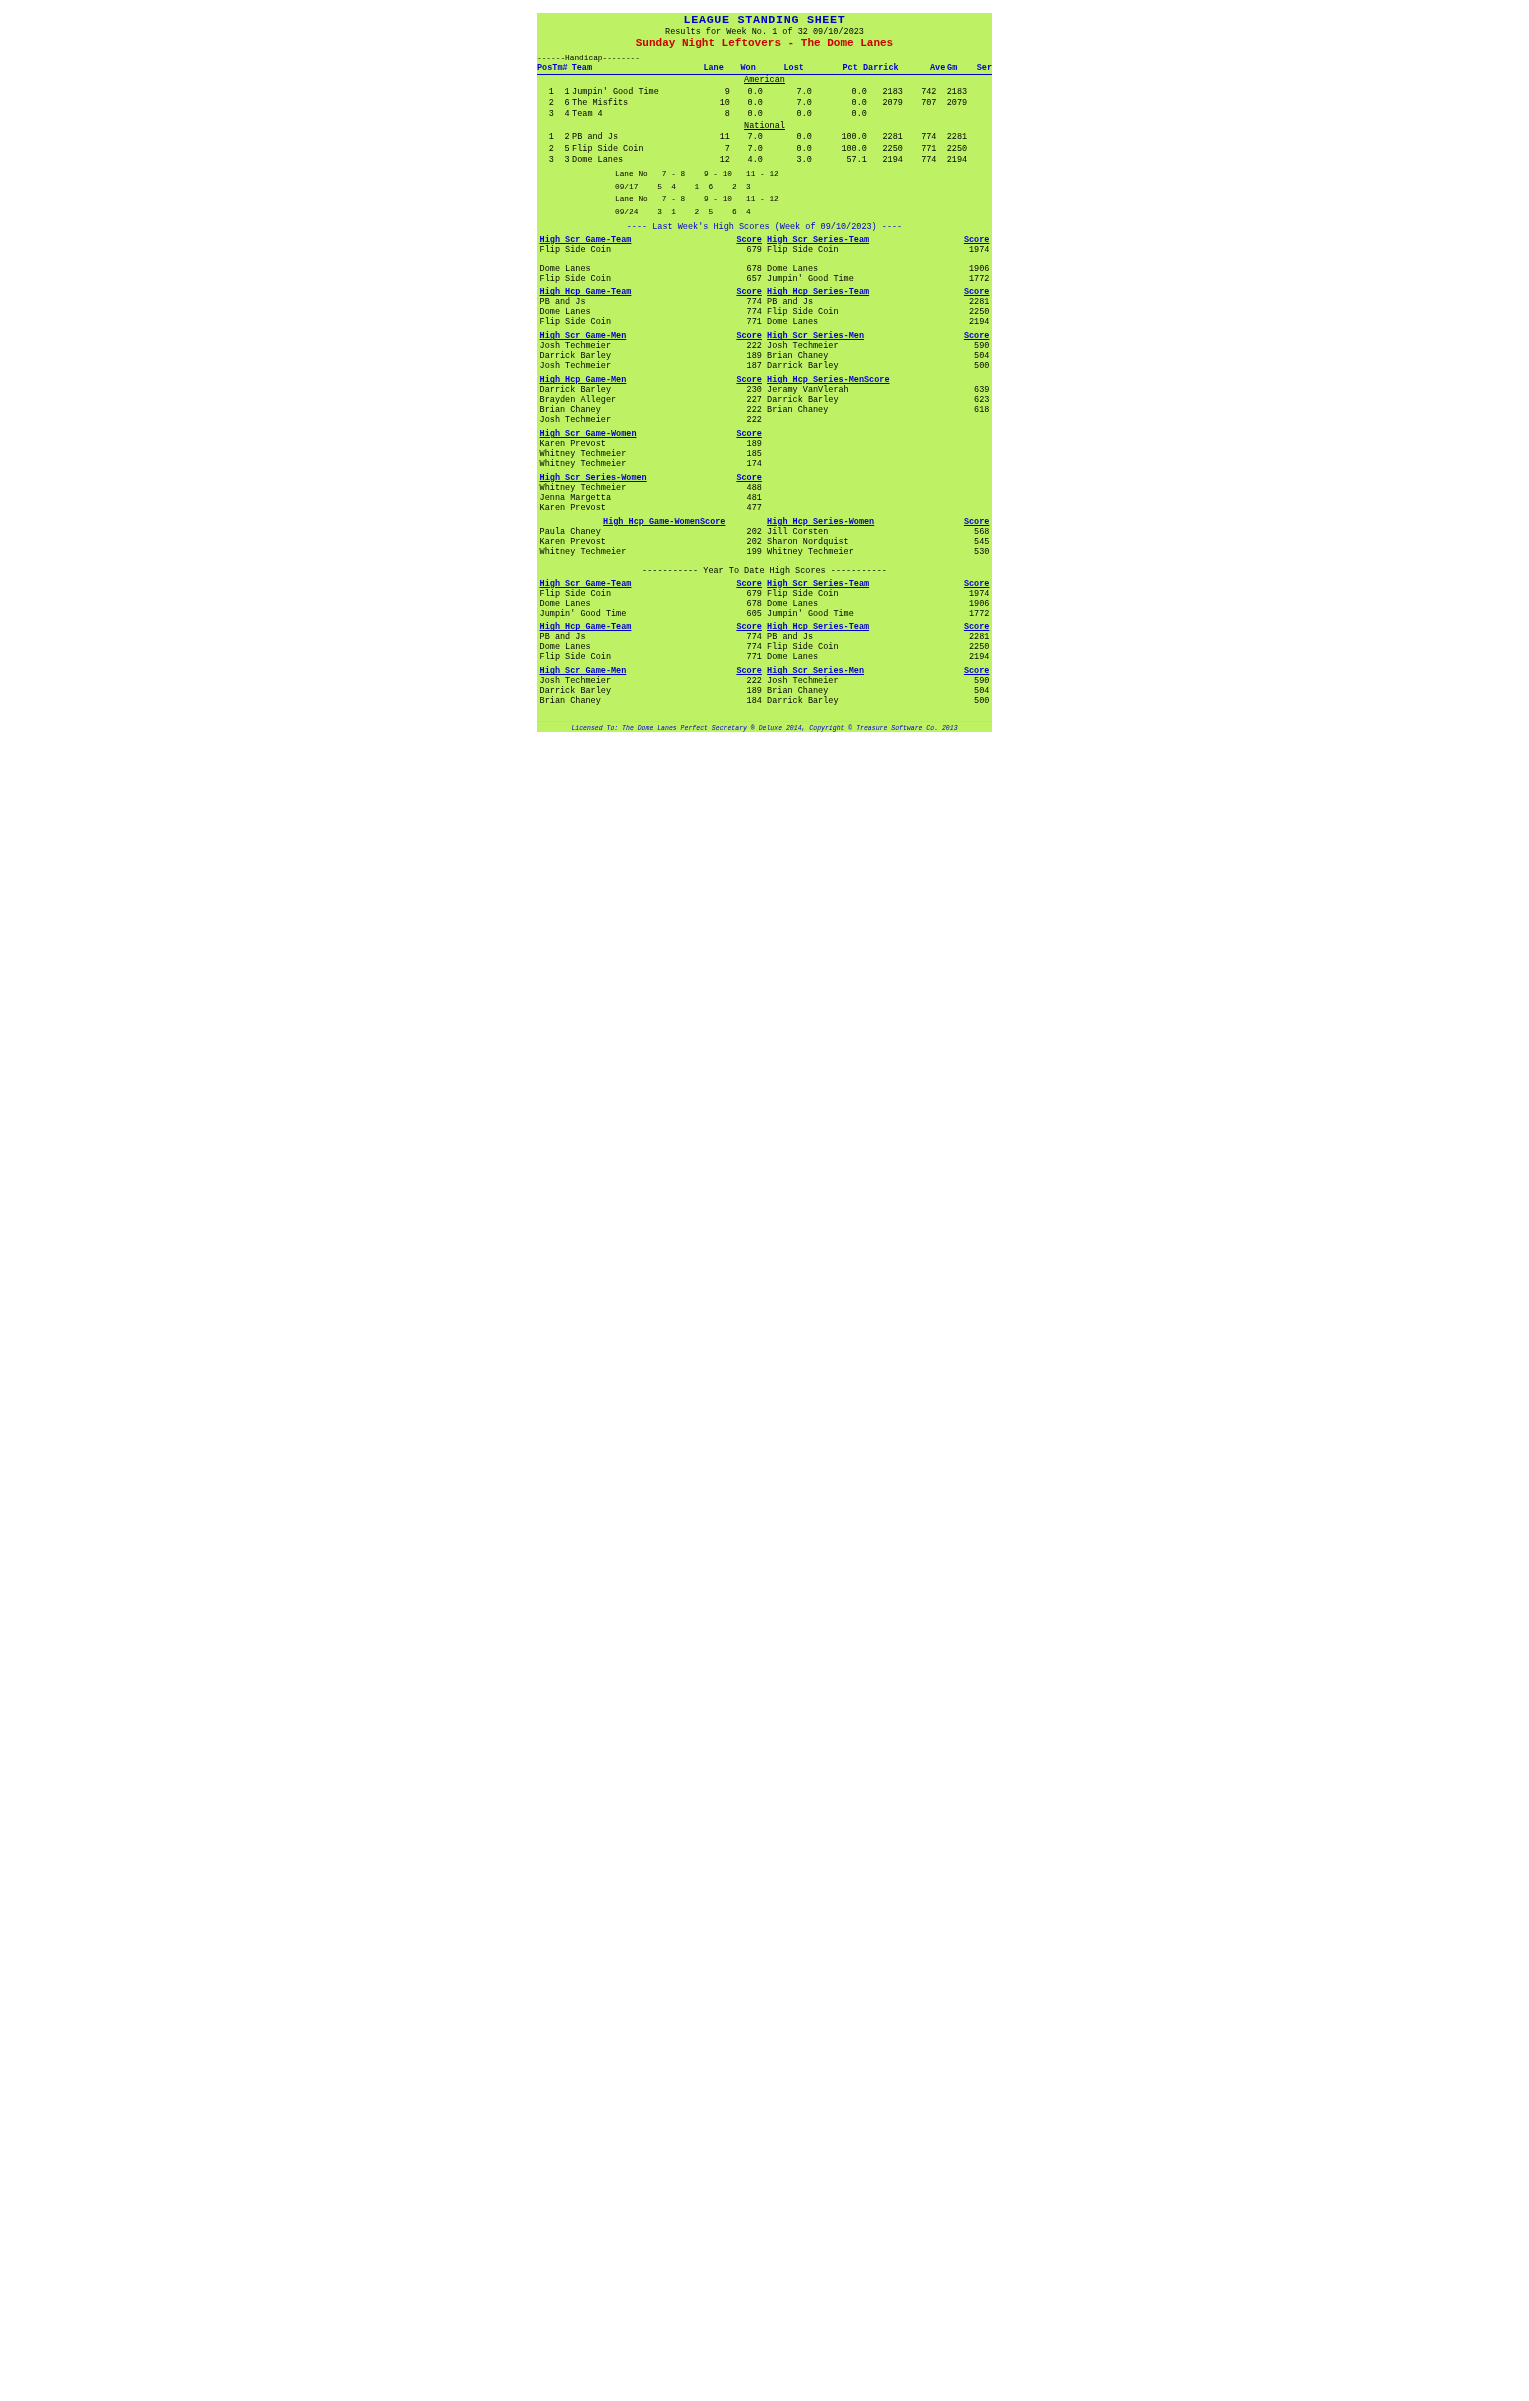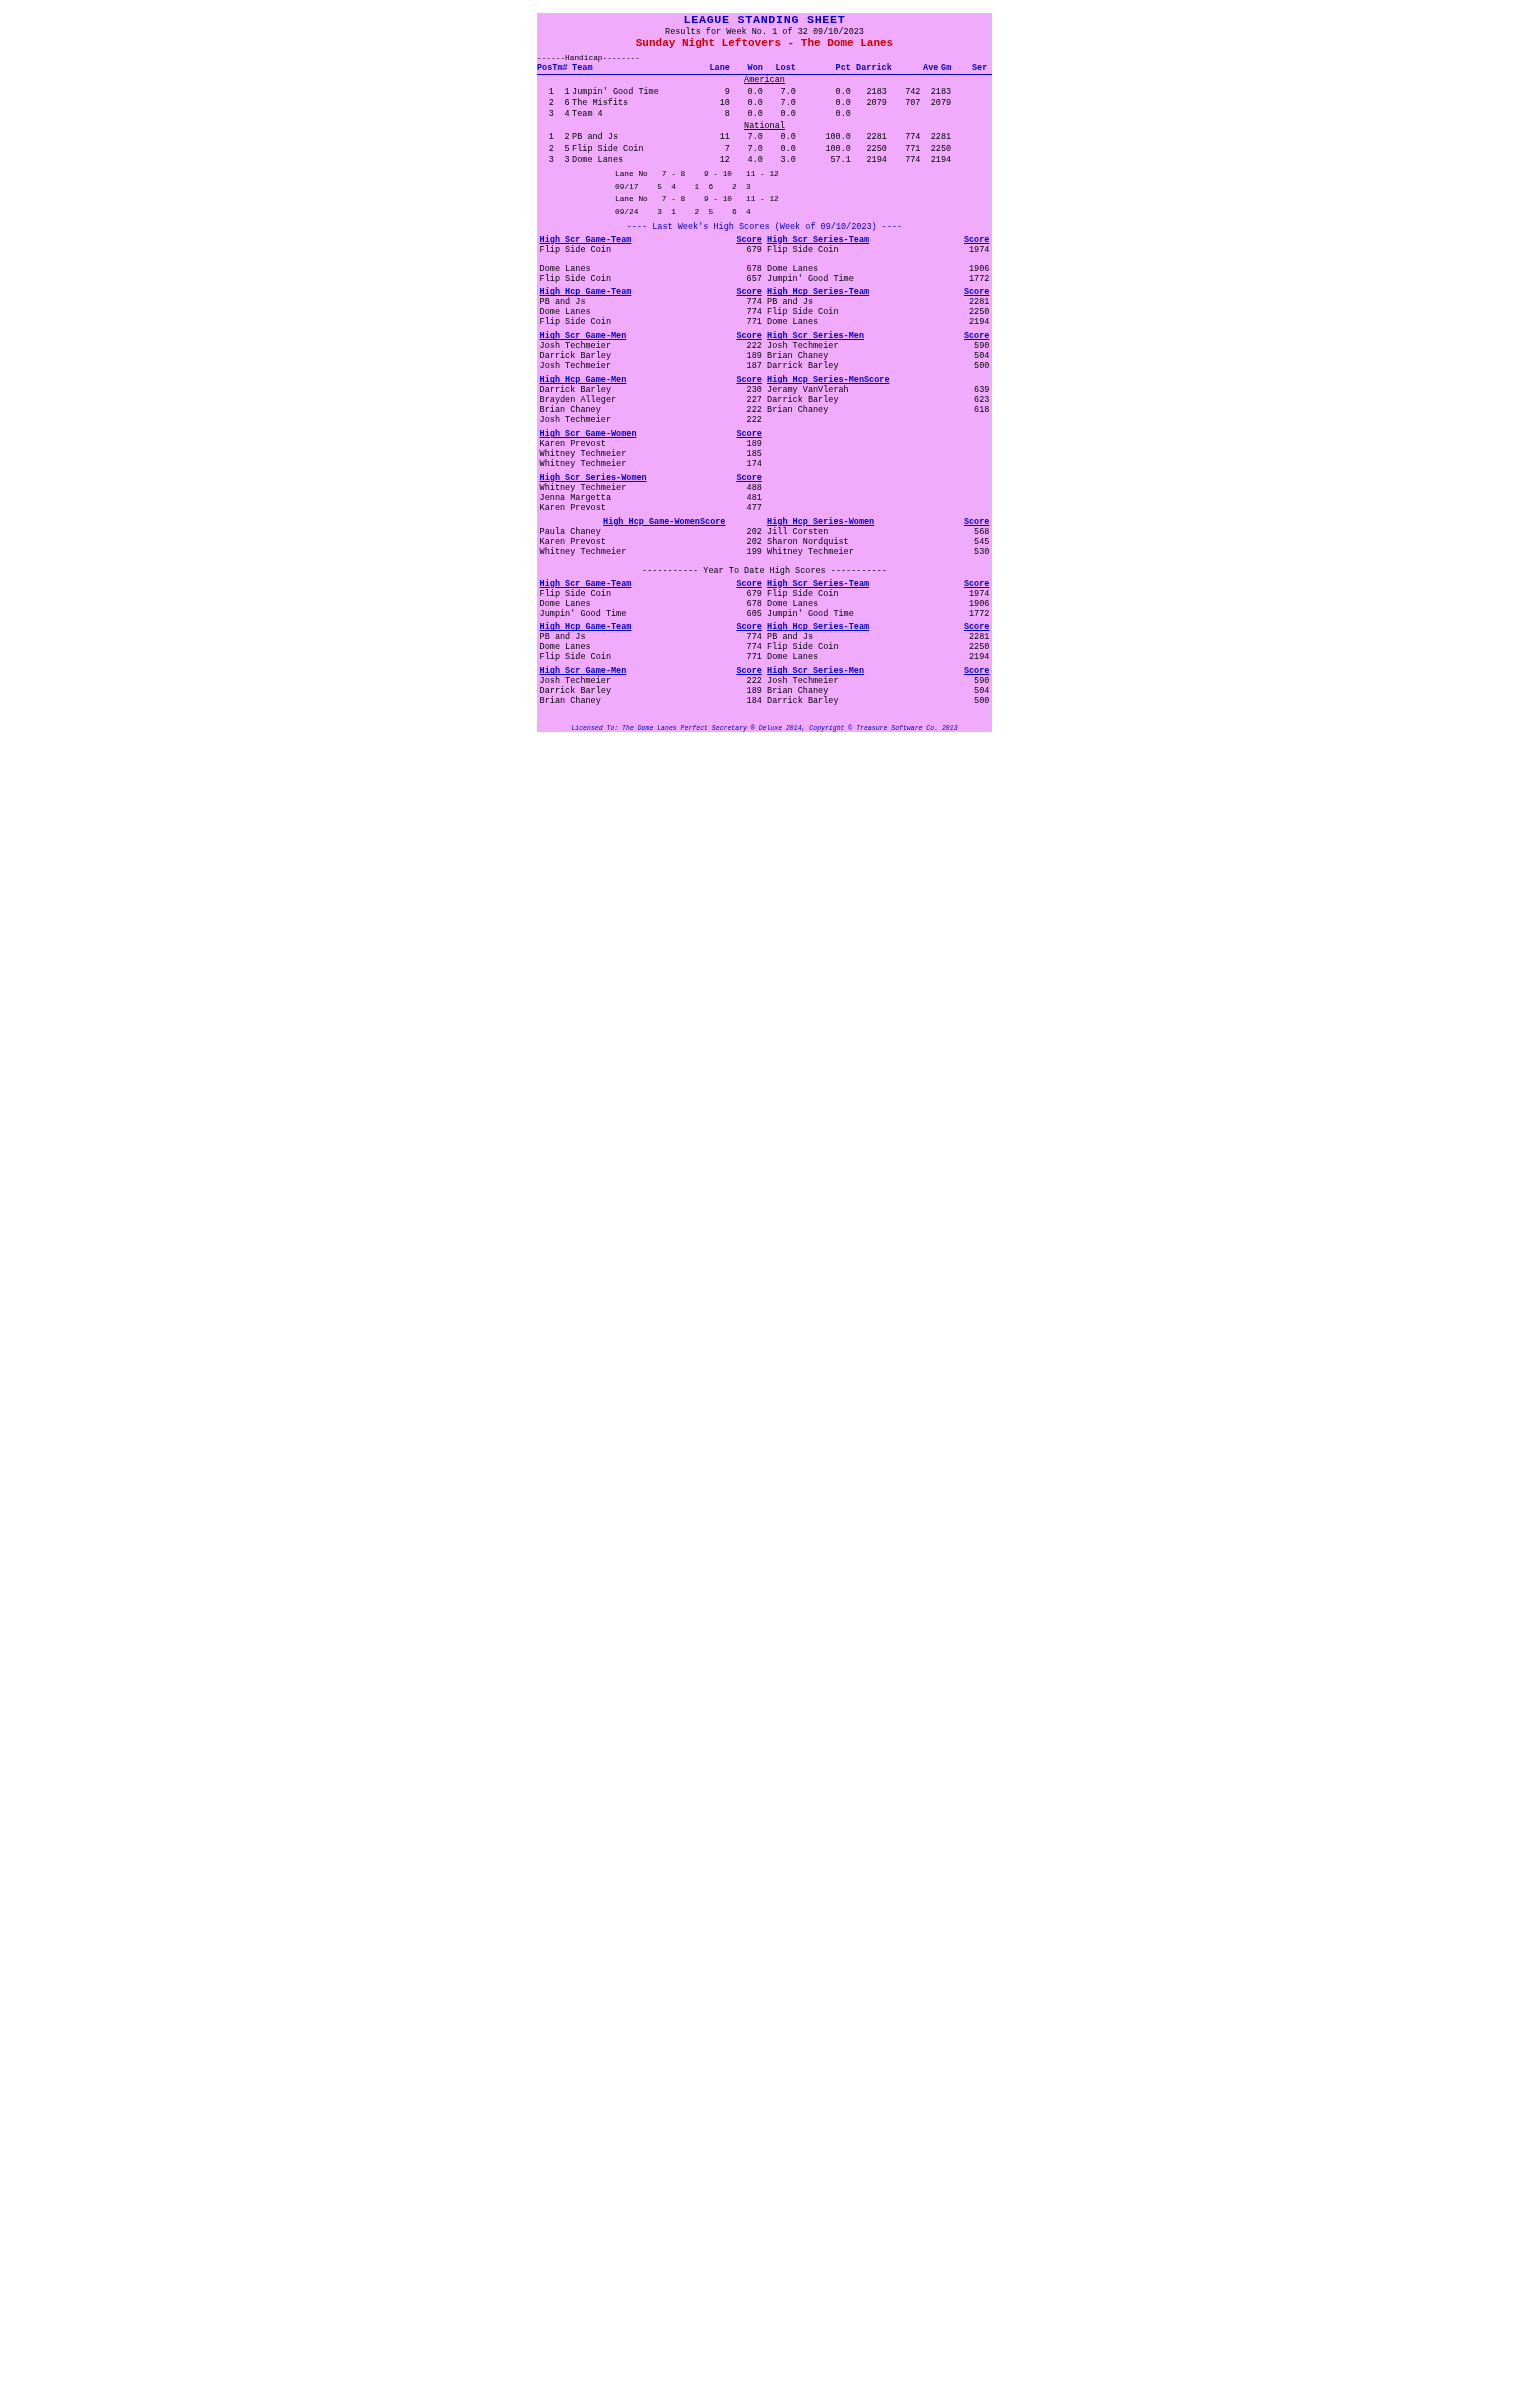--- a/index.html
+++ b/index.html
@@ -7,21 +7,21 @@
       background: #fff;
       font-family: 'Courier New', Courier, monospace;
       font-size: 8.5px;
       color: #000;
       display: flex;
       justify-content: center;
       padding: 13px 6.5px;
     }
     .page {
       width: 455px;
-      background: #f0abfc;
+      background: #bef264;
     }
     .title-main {
       text-align: center;
       font-weight: bold;
       font-size: 11.7px;
       color: #00c;
       letter-spacing: 0.7px;
     }
     .title-sub {
       text-align: center;
@@ -89,21 +89,21 @@
     .standings-row {
       display: flex;
       font-size: 8.5px;
       padding: 0.7px 0;
     }
     .col-pos { width: 19.5px; text-align: right; padding-right: 2.6px; }
     .col-tm { width: 15.6px; text-align: right; padding-right: 2.6px; }
     .col-team { width: 130px; }
     .col-lane { width: 33px; text-align: right; padding-right: 5.2px; }
     .col-won { width: 33px; text-align: right; padding-right: 5.2px; }
-    .col-lost { width: 33px; text-align: right; padding-right: 5.2px; }
+    .col-lost { width: 33px; text-align: right; padding-right: 5.2px; margin-left: 16px; }
     .col-pct { width: 36px; text-align: right; padding-right: 5.2px; margin-left: 19px; }
     .col-totpins { width: 36px; text-align: right; padding-right: 5.2px; }
     .col-ave { width: 26px; text-align: right; padding-right: 5.2px; padding-left: 31px; }
     .col-gm { width: 23px; text-align: right; }
     .col-ser { width: 36px; text-align: right; }
     .schedule-block {
       font-size: 7.8px;
       margin: 2.6px 0 2.6px 78px;
       color: #000;
       line-height: 1.6;

